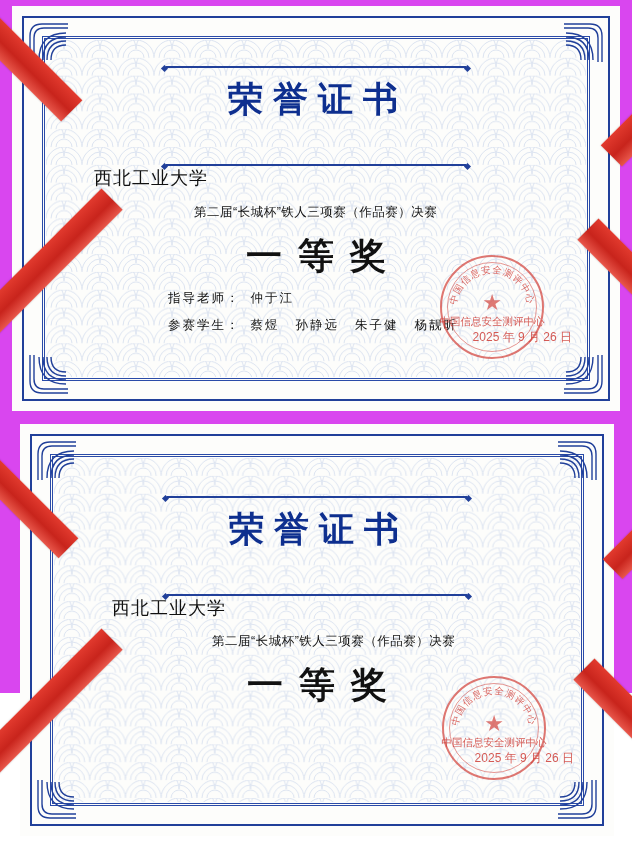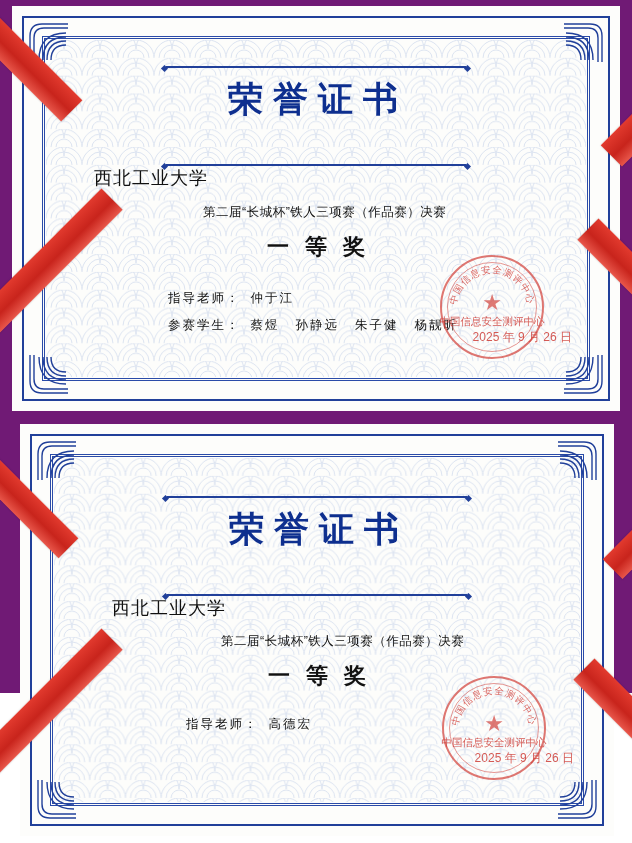--- a/index.html
+++ b/index.html
@@ -6,21 +6,21 @@
   html, body {
     margin: 0; padding: 0;
     width: 632px; height: 843px;
     background: #ffffff;
     font-family: "Liberation Sans", sans-serif;
     overflow: hidden;
   }
   #page {
     position: relative;
     width: 632px; height: 693px;
-    background: #701a75;
+    background: #d946ef;
   }
 
   
   .cert {
     position: absolute;
     background: #fdfdfb;
     overflow: hidden;
   }
   .cert-1 { left: 12px;  top: 6px;   width: 608px; height: 405px; }
   .cert-2 { left: 20px;  top: 424px; width: 594px; height: 412px; }
@@ -109,32 +109,31 @@
     letter-spacing: 1px;
   }
   .cert-1 .school { left: 48px; top: 126px; }
   .cert-2 .school { left: 58px; top: 138px; }
 
   .comp {
     position: absolute;
     font-size: 12.5px;
     color: #111;
     letter-spacing: .5px;
-    margin-left: 9px;
   }
   .cert-1 .comp { left: 148px; top: 164px; }
   .cert-2 .comp { left: 158px; top: 175px; }
 
   .award {
     position: absolute;
     left: 0; right: 0;
     text-align: center;
     font-family: "DejaVu Serif", "Liberation Serif", serif;
     font-weight: bold;
-    font-size: 22px;
+    font-size: 36px;
     letter-spacing: 16px;
     color: #111;
     text-indent: 16px;
   }
   .cert-1 .award { top: 192px; }
   .cert-2 .award { top: 203px; }
 
   .line-row {
     position: absolute;
     font-size: 12.5px;
@@ -428,23 +427,20 @@
       </div>
       <div class="title-rule bot">
         <span class="rule-dot l"></span>
           <span class="rule-dot r"></span>
       </div>
 
       <div class="school">西北工业大学</div>
       <div class="comp">第二届“长城杯”铁人三项赛（作品赛）决赛</div>
       <div class="award">一等奖</div>
 
-      <div class="line-row row-teacher">
-        <span class="lbl">指导老师：</span><span class="val">高德宏</span>
-      </div>
 
 
       <div class="seal">
         <div class="ring"></div>
         <div class="ring2"></div>
         <div class="arc-text">
           <svg viewBox="0 0 104 104" xmlns="http://www.w3.org/2000/svg">
             <defs>
                 <path id="arcp2" d="M 16,54 A 36,36 0 0 1 88,54"></path>
               </defs>

